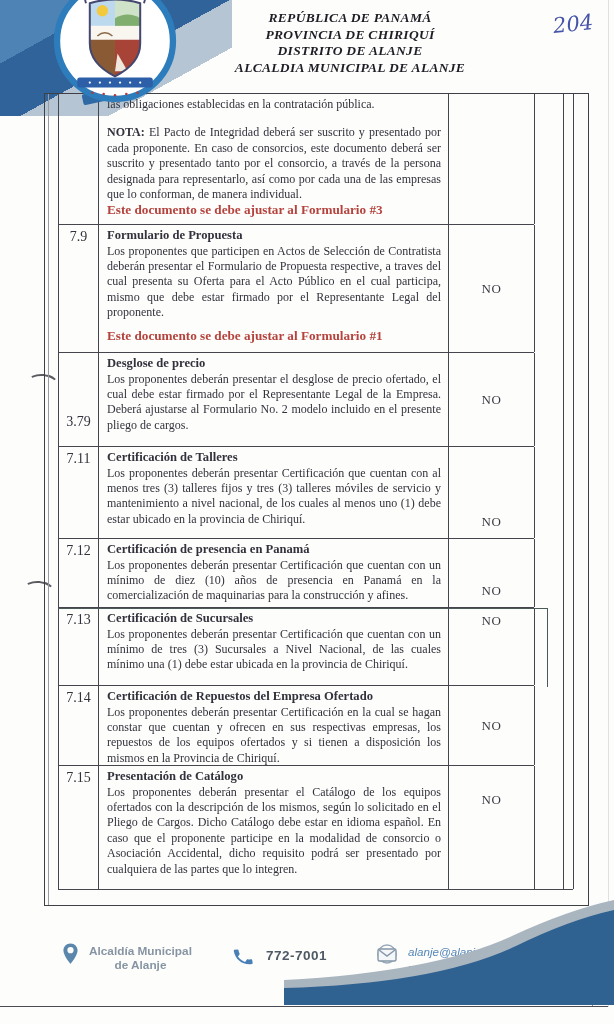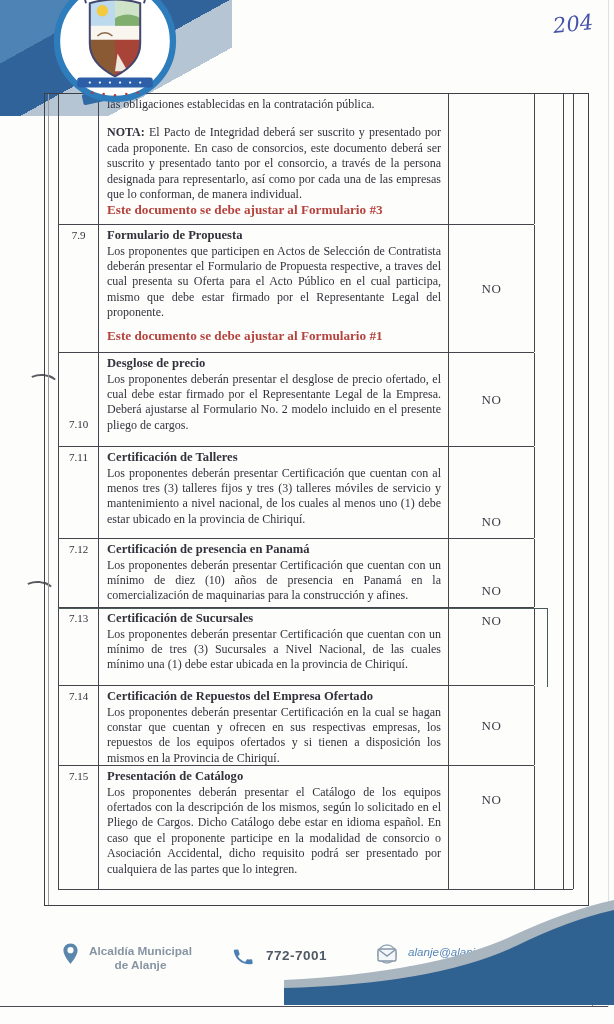--- a/index.html
+++ b/index.html
@@ -18,21 +18,21 @@
        font-weight:bold;font-style:italic;font-size:13.5px;line-height:16.5px;color:#1d1d26;letter-spacing:.3px;}
   .hand{position:absolute;left:553px;top:12px;z-index:3;color:#4553a8;font-style:italic;
         font-size:21px;transform:rotate(-6deg);font-family:"DejaVu Serif",serif;}
 
   
   .obox{position:absolute;left:44px;top:93px;width:545px;height:813px;border:1.6px solid #3f3f46;z-index:2;box-sizing:border-box;}
   .obox .innerline{position:absolute;left:3px;top:0;height:100%;border-left:1px solid #9a9aa2;}
   .tbl{position:absolute;left:13px;top:0;width:476px;border-left:1.4px solid #45454d;box-sizing:border-box;}
   .trow{display:grid;grid-template-columns:40px 350px 86px;box-sizing:border-box;border-bottom:1.5px solid #45454d;}
   .cnum,.cdesc,.cno{box-sizing:border-box;border-right:1.4px solid #45454d;overflow:hidden;}
-  .cnum{display:flex;justify-content:center;align-items:flex-start;padding-top:4px;font-size:11px;}
+  .cnum{display:flex;justify-content:center;align-items:flex-start;padding-top:4px;font-size:14px;}
   .cdesc{padding:3px 7px 2px 8px;display:flex;flex-direction:column;}
   .cno{display:flex;justify-content:center;align-items:center;font-size:13px;letter-spacing:.5px;color:#3a3a44;}
   .bd{font-size:12px;line-height:15.4px;text-align:justify;font-family:Liberation Serif, serif;}
   .ttl{font-size:12.6px;line-height:15.5px;font-weight:bold;}
   .red{font-size:13.2px;line-height:16px;font-weight:bold;color:#b5423c;}
   .push{margin-top:auto;margin-bottom:6px;}
   .gap13{margin-bottom:13px;} .gap12{}
   .r2 .cnum{align-items:flex-end;padding-bottom:16px;}
   .r3 .cno,.r4 .cno{align-items:flex-end;padding-bottom:8px;}
   .r5 .cno{align-items:flex-start;padding-top:5px;}
@@ -102,20 +102,26 @@
       <circle cx="62" cy="83" r="0.9" fill="#fff"></circle>
         <circle cx="70" cy="83" r="0.9" fill="#fff"></circle>
       <circle cx="32" cy="91" r="1" fill="#b23a3a"></circle>
         <circle cx="41" cy="92" r="1" fill="#b23a3a"></circle>
       <circle cx="50" cy="93" r="1" fill="#b23a3a"></circle>
         <circle cx="59" cy="92" r="1" fill="#b23a3a"></circle>
       <circle cx="68" cy="91" r="1" fill="#b23a3a"></circle>
     </svg>
   </div>
 
+  <div class="hdr">
+    <div>REPÚBLICA DE PANAMÁ</div>
+    <div>PROVINCIA DE CHIRIQUÍ</div>
+    <div>DISTRITO DE ALANJE</div>
+    <div>ALCALDIA MUNICIPAL DE ALANJE</div>
+  </div>
   <div class="hand">204</div>
 
   <div class="obox">
     <div class="innerline"></div>
 
     <div class="tbl">
 
       <div class="trow r0" style="height:131px">
         <div class="cnum"></div>
         <div class="cdesc">
@@ -130,21 +136,21 @@
         <div class="cnum">7.9</div>
         <div class="cdesc">
           <div class="ttl gap12">Formulario de Propuesta</div>
           <div class="bd">Los proponentes que participen en Actos de Selección de Contratista deberán presentar el Formulario de Propuesta respective, a traves del cual presenta su Oferta para el Acto Público en el cual participa, mismo que debe estar firmado por el Representante Legal del proponente.</div>
           <div class="red push">Este documento se debe ajustar al Formulario #1</div>
         </div>
         <div class="cno">NO</div>
       </div>
 
       <div class="trow r2" style="height:94px">
-        <div class="cnum">7.10</div>
+        <div class="cnum">3.79</div>
         <div class="cdesc">
           <div class="ttl">Desglose de precio</div>
           <div class="bd">Los proponentes deberán presentar el desglose de precio ofertado, el cual debe estar firmado por el Representante Legal de la Empresa. Deberá ajustarse al Formulario No. 2 modelo incluido en el presente pliego de cargos.</div>
           <div class="red" style="margin-top:11px">Este documento se debe ajustar al Formulario #2</div>
         </div>
         <div class="cno">NO</div>
       </div>
 
       <div class="trow r3" style="height:92px">
         <div class="cnum">7.11</div>

